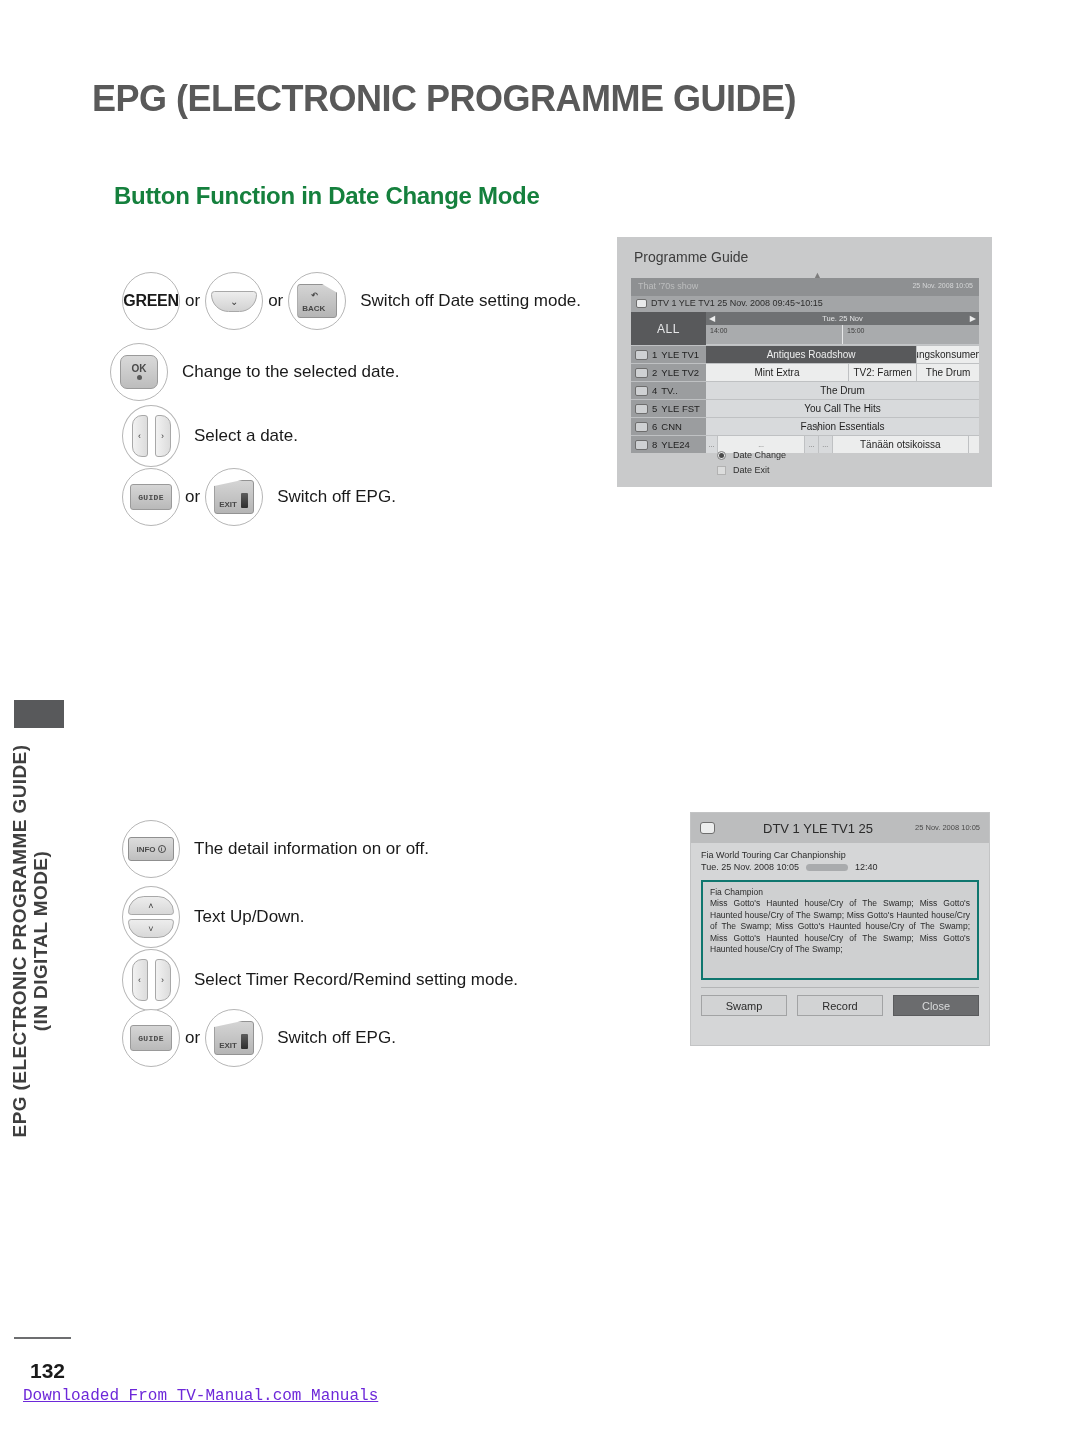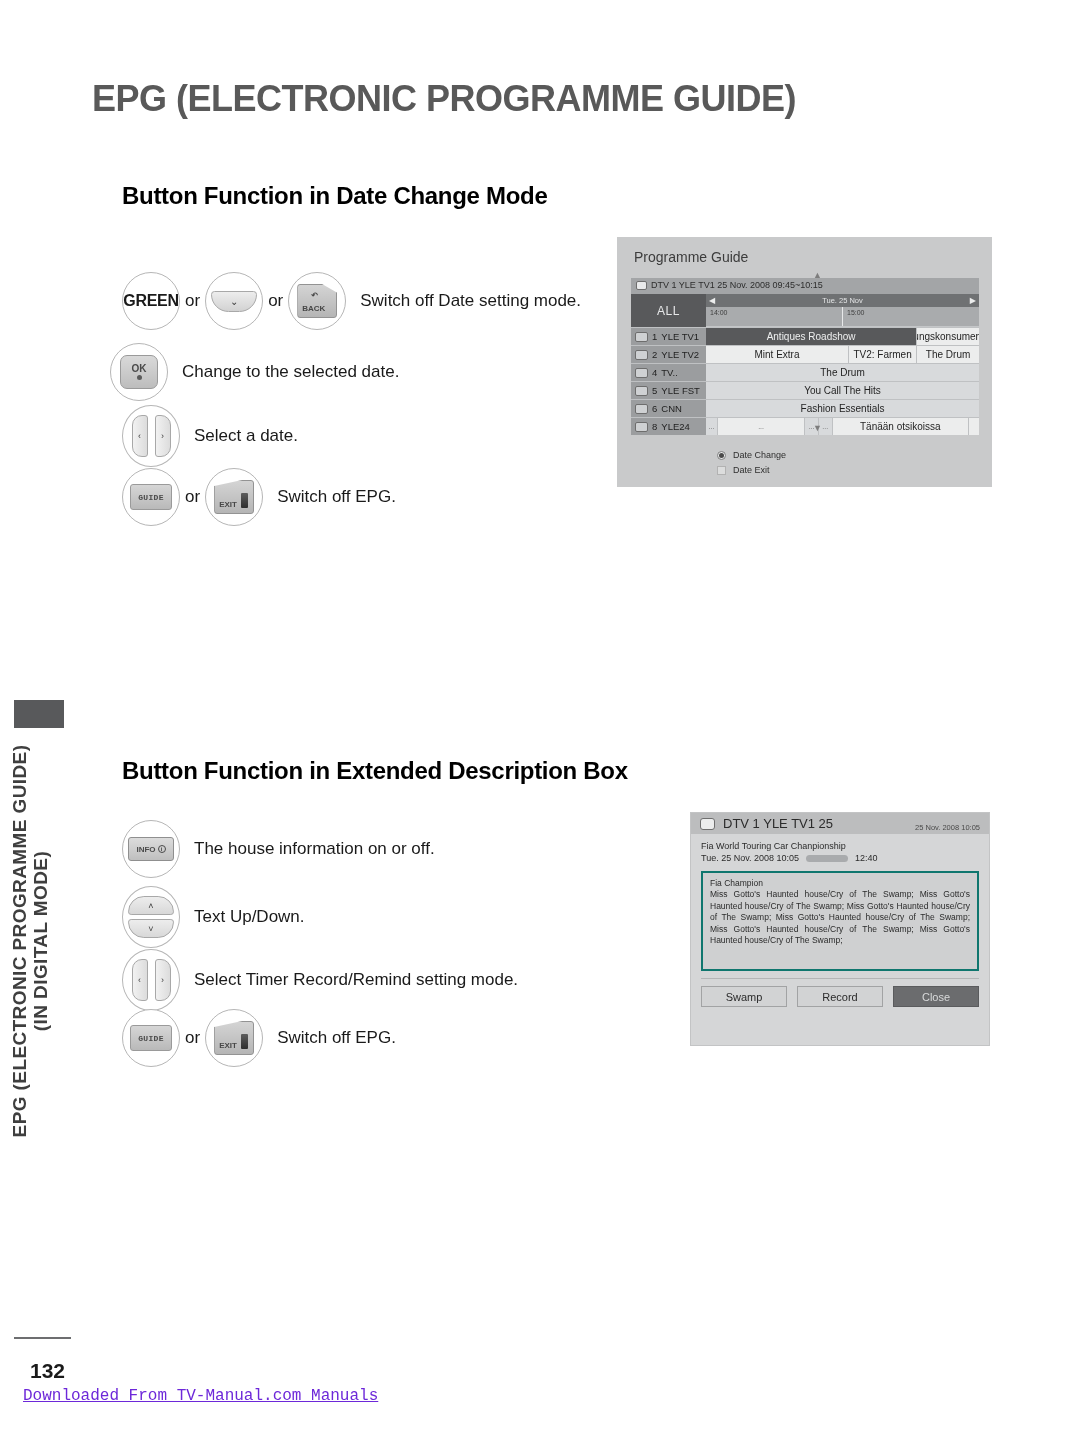--- a/index.html
+++ b/index.html
@@ -13,22 +13,22 @@
 
   
   .page-title {
     position: absolute; left: 92px; top: 78px;
     font-size: 36px; font-weight: bold; letter-spacing: -0.5px;
     color: #595959;
   }
 
   
   .sec-head {
-    position: absolute; left: 122px;
-    font-size: 24px; font-weight: bold; color: #000000;
+    position: absolute; left: 114px;
+    font-size: 24px; font-weight: bold; color: #15803d;
     letter-spacing: -0.3px;
   }
   #sec1-head { top: 182px; }
   #sec2-head { top: 757px; }
 
   
   .side-tab {
     position: absolute; left: 14px; top: 700px;
     width: 50px; height: 28px; background: #58595b;
   }
@@ -211,22 +211,23 @@
   .radio-off { width:9px; height:9px; background:#dcdddd; border:1px solid #b2b2b2; }
   .opt-txt { font-size:9px; color:#2f2f2f;text-align:right; }
 
   
   .tv2 {
     position:absolute; left:690px; top:812px;
     width:300px; height:234px; background:#d5d6d7;
     border:1px solid #c3c4c5;
   }
   .tv2-head {
-    height:21px; background:#bcbdbe; display:flex; align-items:center; padding:8px 9px;
+    height:30px; background:#bcbdbe; display:flex; align-items:center; padding:8px 9px;
     position:relative;
+    gap:40px;
   }
   .tv2-head .ico { width:15px; height:12px; background:#eceded; border:1px solid #6f6f6f; border-radius:3px; }
   .tv2-head .nm { font-size:13px; color:#2b2b2b; margin-left:8px; }
   .tv2-head .dt { position:absolute; right:9px; top:10px; font-size:7.5px; color:#4a4a4a; }
   .tv2-meta { padding:7px 10px 0 10px; }
   .tv2-meta .t1 { font-size:9px; color:#2b2b2b; }
   .tv2-meta .t2 { font-size:9px; color:#2b2b2b; margin-top:2px; display:flex; align-items:center; gap:7px; }
   .tv2-meta .bar { width:42px; height:7px; border-radius:4px; background:#a9abad; }
   .tv2-box {
     margin:8px 10px 0 10px; height:100px; background:#cfd0d1;
@@ -310,20 +311,24 @@
       </div>
     </div>
     <span class="desc">Switch off EPG.</span>
   </div>
 
   <div class="tv1">
     <div class="tv1-title">Programme Guide</div>
     <div class="tv1-caret-up">▲</div>
 
     <div class="tv1-body">
+      <div class="pg-now">
+        <span class="nm">That '70s show</span>
+        <span class="dt">25 Nov. 2008 10:05</span>
+      </div>
       <div class="pg-sub">
         <span class="tvicon"></span>
         <span class="txt">DTV 1 YLE TV1 25 Nov. 2008 09:45~10:15</span>
       </div>
 
       <div class="pg-grid">
         <div class="pg-left">
           <div class="pg-all">ALL</div>
           <div class="ch-row">
             <span class="ch-ico"></span>
@@ -408,30 +413,29 @@
           </span>
         <span class="opt-txt">Date Change</span>
       </div>
       <div class="opt">
         <span class="radio-off"></span>
         <span class="opt-txt">Date Exit</span>
       </div>
     </div>
   </div>
 
-  <div class="sec-head" id="sec2-head">Button Function in Extended Description Box</div>
 
   <div class="btn-row" style="left:122px; top:820px;">
     <div class="circ">
       <div class="key-info">
         <span>INFO</span>
         <span class="circ-i">i</span>
       </div>
     </div>
-    <span class="desc">The house information on or off.</span>
+    <span class="desc">The detail information on or off.</span>
   </div>
 
   <div class="btn-row" style="left:122px; top:886px;">
     <div class="circ tall">
       <div class="updown">
         <div class="rock-up">˄</div>
         <div class="rock-dn2">˅</div>
       </div>
     </div>
     <span class="desc">Text Up/Down.</span>

